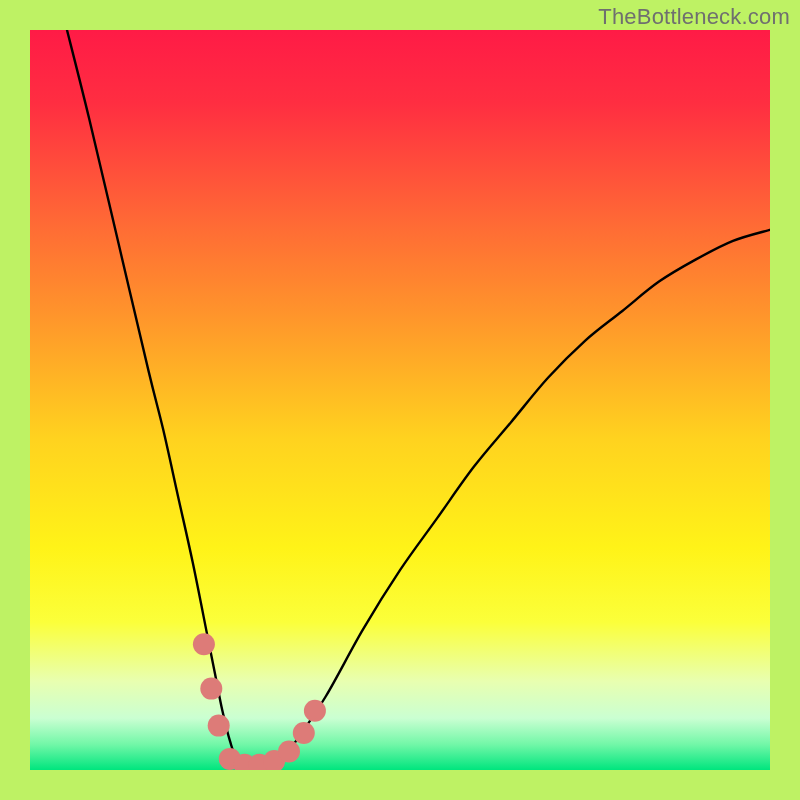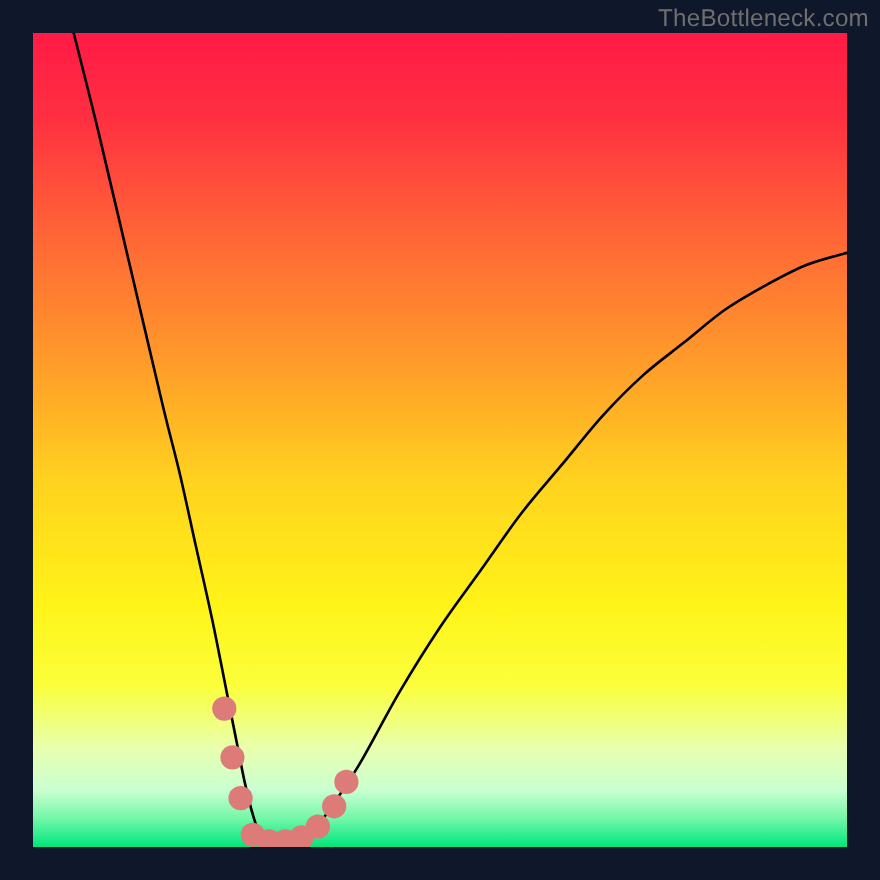--- a/index.html
+++ b/index.html
@@ -10,21 +10,21 @@
     background: #000;
     overflow: hidden;
     font-family: Arial, Helvetica, sans-serif;
   }
   .frame {
     position: absolute;
     left: 0;
     top: 0;
     width: 800px;
     height: 800px;
-    background: #0f172a;
+    background: #bef264;
   }
   .plot {
     position: absolute;
     left: 30px;
     top: 30px;
     width: 740px;
     height: 740px;
   }
   .plot svg {
     display: block;

